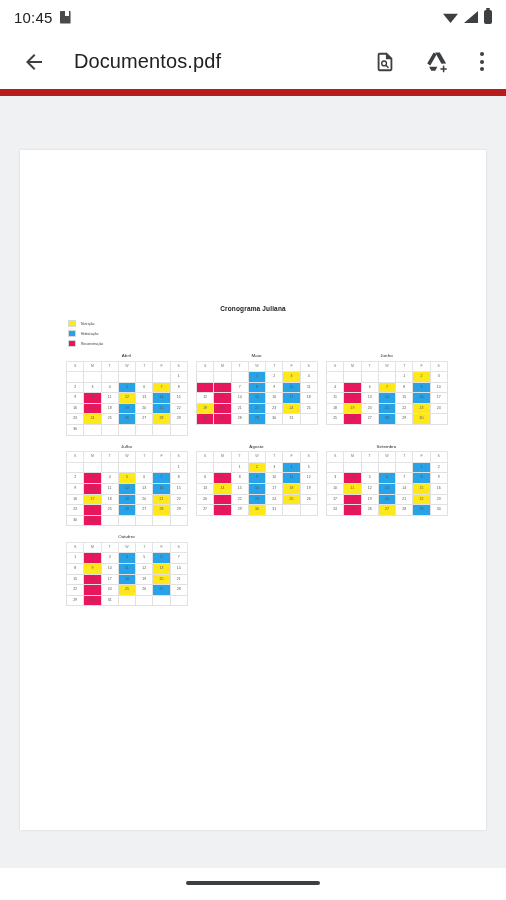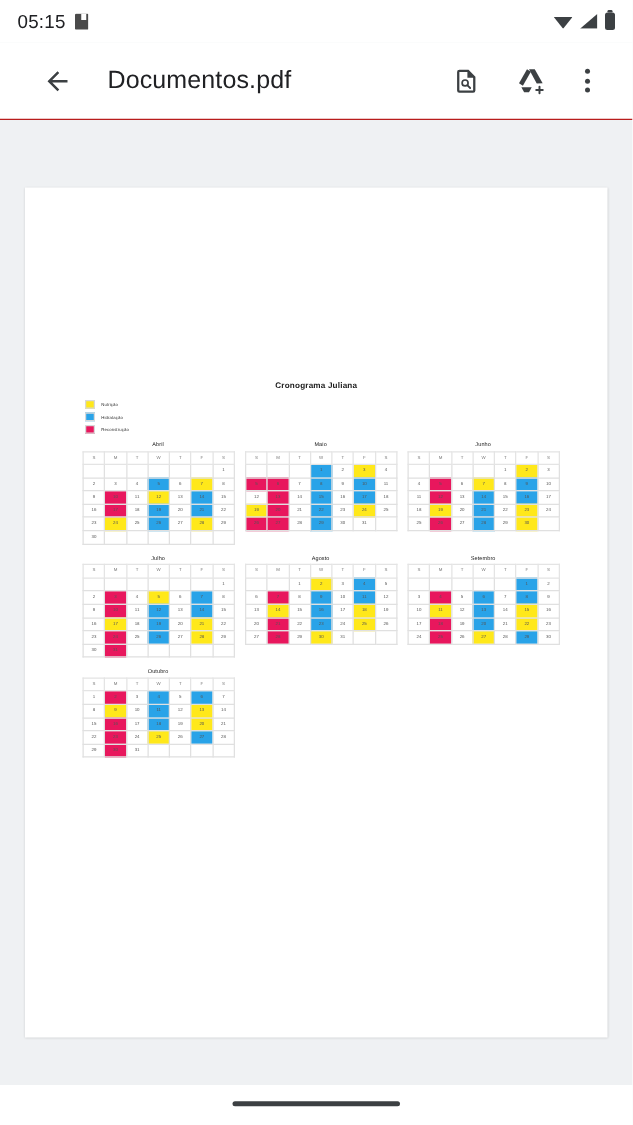--- a/index.html
+++ b/index.html
@@ -26,22 +26,22 @@
   .ico-wifi{width:15px;height:12px;background:#3c4043;
      clip-path:polygon(50% 100%,0 22%,100% 22%);}
   .ico-sig{width:14px;height:12px;background:#3c4043;
      clip-path:polygon(100% 0,100% 100%,0 100%);}
   .ico-bat{width:8px;height:14px;background:#3c4043;border-radius:2px;position:relative;}
   .ico-bat:before{content:"";position:absolute;top:-2px;left:2px;width:4px;height:2px;background:#3c4043;border-radius:1px;}
 
   
   .appbar {
     height:62px; background:#ffffff;
-    display:flex; align-items:center; padding:0 28px;
-    border-bottom:1px solid #b91c1c;
+    display:flex; align-items:center; padding:0 16px;
+    border-bottom:7px solid #b91c1c;
   }
   .back-btn { width:36px; height:36px; display:flex; align-items:center; justify-content:center; cursor:pointer; }
   .doc-title {
     font-size:20px; color:#202124; margin-left:22px;
     font-weight:400; white-space:nowrap; letter-spacing:.1px;
   }
   .bar-actions { margin-left:auto; display:flex; align-items:center; gap:22px; }
   .act { width:30px; height:30px; display:flex; align-items:center; justify-content:center; cursor:pointer; }
   .kebab { display:flex; flex-direction:column; gap:3.5px; align-items:center; cursor:pointer; padding:0 6px;}
   .kebab i { width:4px; height:4px; border-radius:50%; background:#3c4043; display:block; }
@@ -92,21 +92,21 @@
     width:134px; height:4px; border-radius:2px; background:#3c4043;
   }
 </style>
 </head>
 <body>
 
 <div id="app">
 
   <div class="statusbar">
     <div class="sb-left">
-      <span class="sb-time">05:15</span>
+      <span class="sb-time">10:45</span>
       <span class="ico-save"></span>
     </div>
     <div class="sb-right">
       <span class="ico-wifi"></span>
       <span class="ico-sig"></span>
       <span class="ico-bat"></span>
     </div>
   </div>
 
   <div class="appbar">

